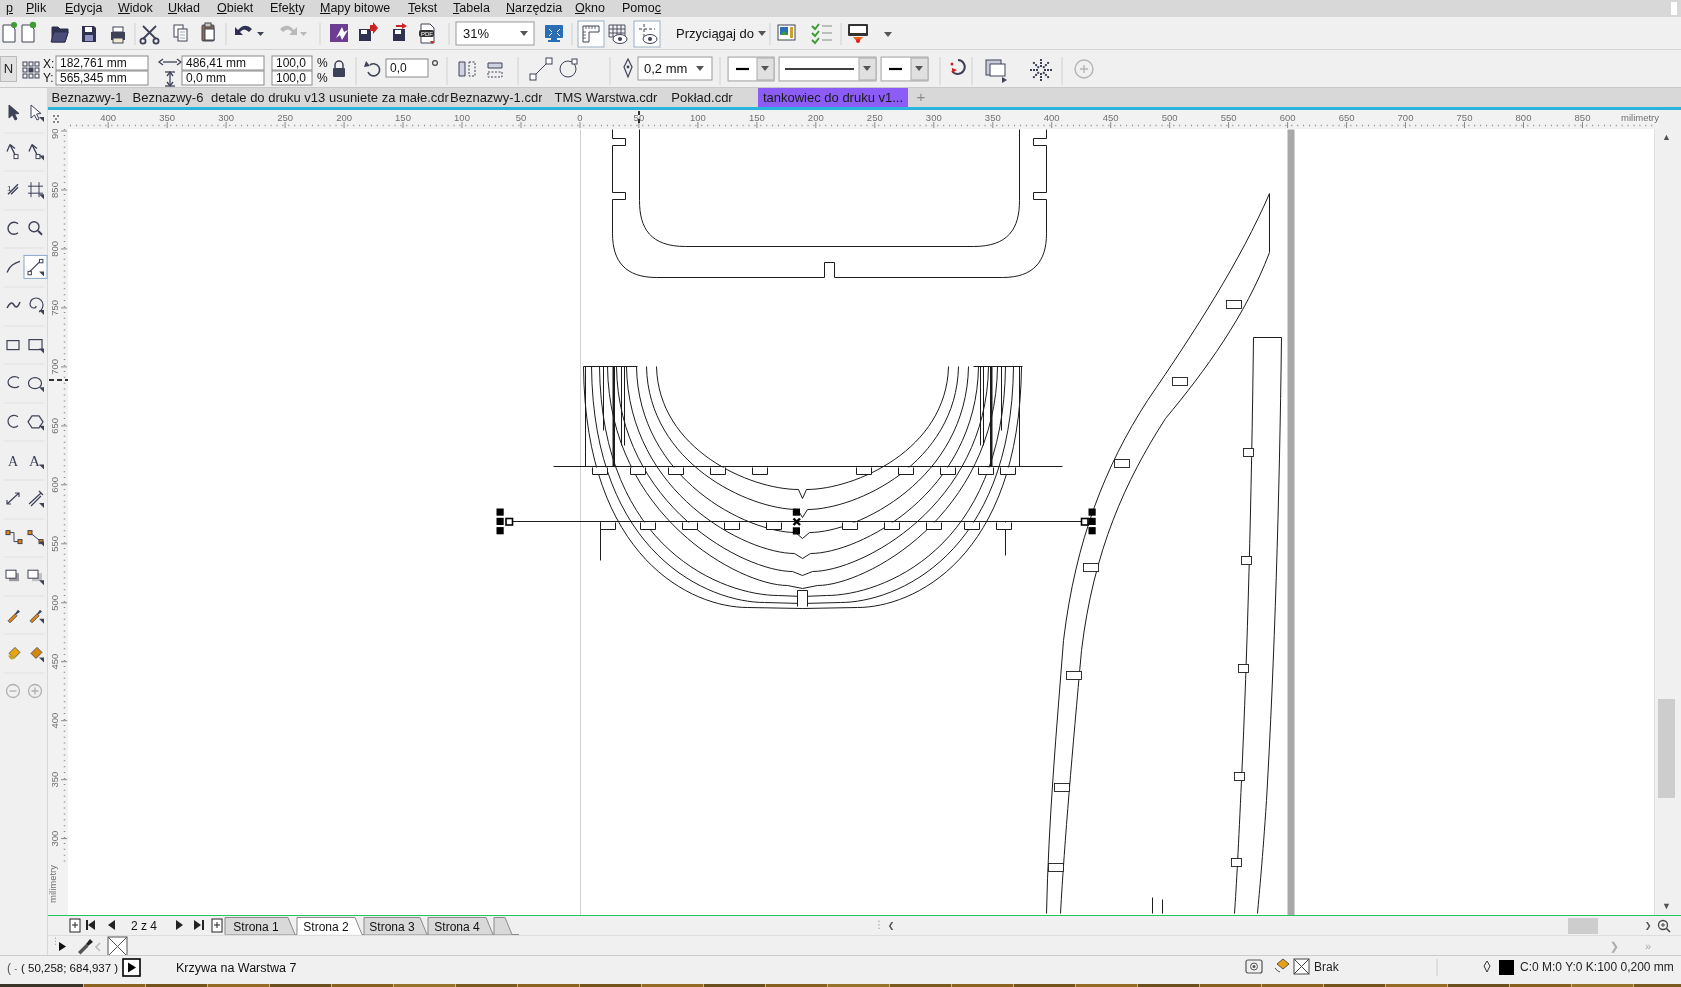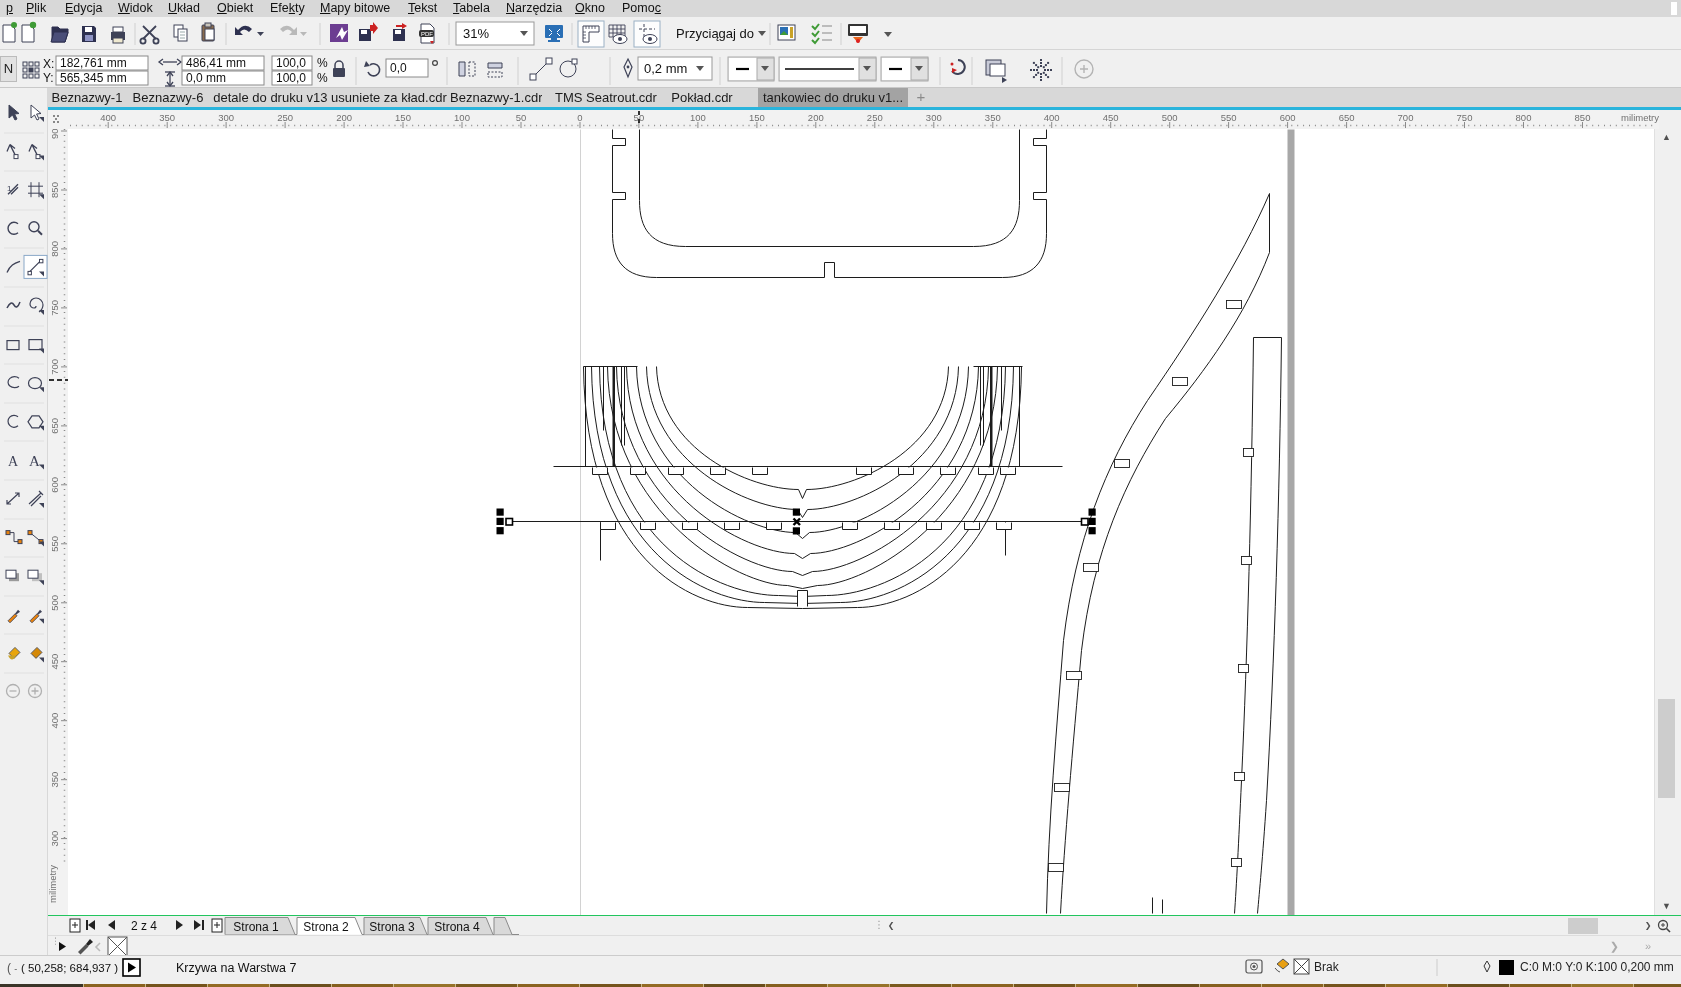--- a/index.html
+++ b/index.html
@@ -10,21 +10,21 @@
 .menubar u { text-decoration:underline; }
 .tb1 { position:absolute; left:0; top:17px; width:1681px; height:33px; background:#f0f0f0; border-bottom:1px solid #d5d5d5; }
 .pb  { position:absolute; left:0; top:50px; width:1681px; height:38px; background:#f0f0f0; border-bottom:1px solid #c9c9c9; }
 .nbox { position:absolute; left:0; top:6px; width:17px; height:26px; background:#e2e2e2; border:1px solid #bbb; font-size:13px; color:#222; text-align:center; line-height:24px; }
 .t12 { font-size:12px; fill:#111; font-family:"Liberation Sans"; }
 .t13 { font-size:13px; fill:#111; font-family:"Liberation Sans"; }
 .t12s { font-size:12px; fill:#222; font-family:"Liberation Sans"; }
 .tabbar { position:absolute; left:48px; top:88px; width:1633px; height:20px; background:#d8d8d8; }
 .tabbar:after { content:""; position:absolute; left:-48px; top:19px; width:1681px; height:3px; background:#2ab4dc; }
 .dtab { position:absolute; top:0; height:20px; font-size:13px; color:#1a1a1a; text-align:center; line-height:19px; white-space:nowrap; overflow:hidden; }
-.dtab.active { background:#a3a3a3; }
+.dtab.active { background:#8b5cf6; }
 .plus { position:absolute; left:858px; top:0; width:30px; height:20px; color:#8a8a8a; font-size:15px; text-align:center; line-height:18px; }
 .toolbox { position:absolute; left:0; top:88px; width:48px; height:867px; background:#f0f0f0; border-right:1px solid #d8d8d8; }
 .corner { position:absolute; left:48px; top:110px; width:20px; height:19px; background:#f2f2f2; }
 .hruler { position:absolute; left:68px; top:110px; width:1591px; height:19px; background:#f2f2f2; }
 .vruler { position:absolute; left:48px; top:129px; width:20px; height:786px; background:#f2f2f2; }
 .rnum { font-size:9.5px; fill:#707070; font-family:"Liberation Sans"; }
 .canvas { position:absolute; left:68px; top:129px; width:1586px; height:786px; background:#fff; }
 .vscroll { position:absolute; left:1654px; top:129px; width:23px; height:786px; background:#f0f0f0; border-left:1px solid #e0e0e0; }
 .vsarrow { position:absolute; left:2px; width:19px; height:17px; color:#505050; font-size:9px; text-align:center; line-height:17px; }
 .vsthumb { position:absolute; left:3px; top:570px; width:17px; height:99px; background:#cdcdcd; }
@@ -275,23 +275,23 @@
         <rect x="1044.9" y="13.1" width="2" height="2" fill="#3e4257"></rect>
         <rect x="1047.1" y="10.9" width="2" height="2" fill="#3e4257"></rect>
         <line x1="1062" y1="6" x2="1062" y2="34" stroke="#d0d0d0"></line>
         <circle cx="1084" cy="18" r="9" fill="none" stroke="#b4b4b4" stroke-width="1.4"></circle>
         <path d="M1080,18 h8 m-4,-4 v8" stroke="#b4b4b4" stroke-width="1.4"></path>
       </svg>
     </div>
 <div class="tabbar">
       <div class="dtab" style="left:0px;width:78px">Beznazwy-1</div>
       <div class="dtab" style="left:78px;width:84px">Beznazwy-6</div>
-      <div class="dtab" style="left:162px;width:240px">detale do druku v13 usuniete za kład.cdr</div>
+      <div class="dtab" style="left:162px;width:240px">detale do druku v13 usuniete za małe.cdr</div>
       <div class="dtab" style="left:402px;width:92px">Beznazwy-1.cdr</div>
-      <div class="dtab" style="left:504px;width:108px">TMS Seatrout.cdr</div>
+      <div class="dtab" style="left:504px;width:108px">TMS Warstwa.cdr</div>
       <div class="dtab" style="left:612px;width:84px">Pokład.cdr</div>
       <div class="dtab active" style="left:710px;width:150px">tankowiec do druku v1...</div>
       <div class="plus">+</div>
     </div>
 <div class="toolbox"><svg width="48" height="870">
         <line x1="4" y1="45" x2="44" y2="45" stroke="#e0e0e0"></line>
         <line x1="4" y1="83" x2="44" y2="83" stroke="#e0e0e0"></line>
         <line x1="4" y1="122" x2="44" y2="122" stroke="#e0e0e0"></line>
         <line x1="4" y1="160" x2="44" y2="160" stroke="#e0e0e0"></line>
         <line x1="4" y1="199" x2="44" y2="199" stroke="#e0e0e0"></line>

